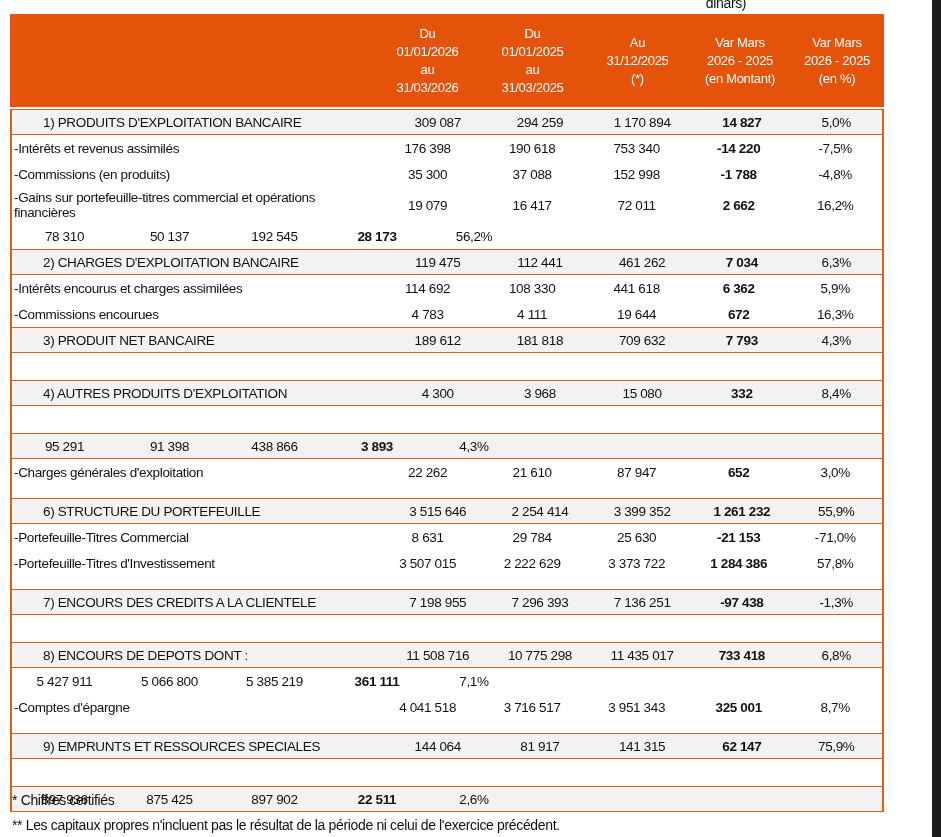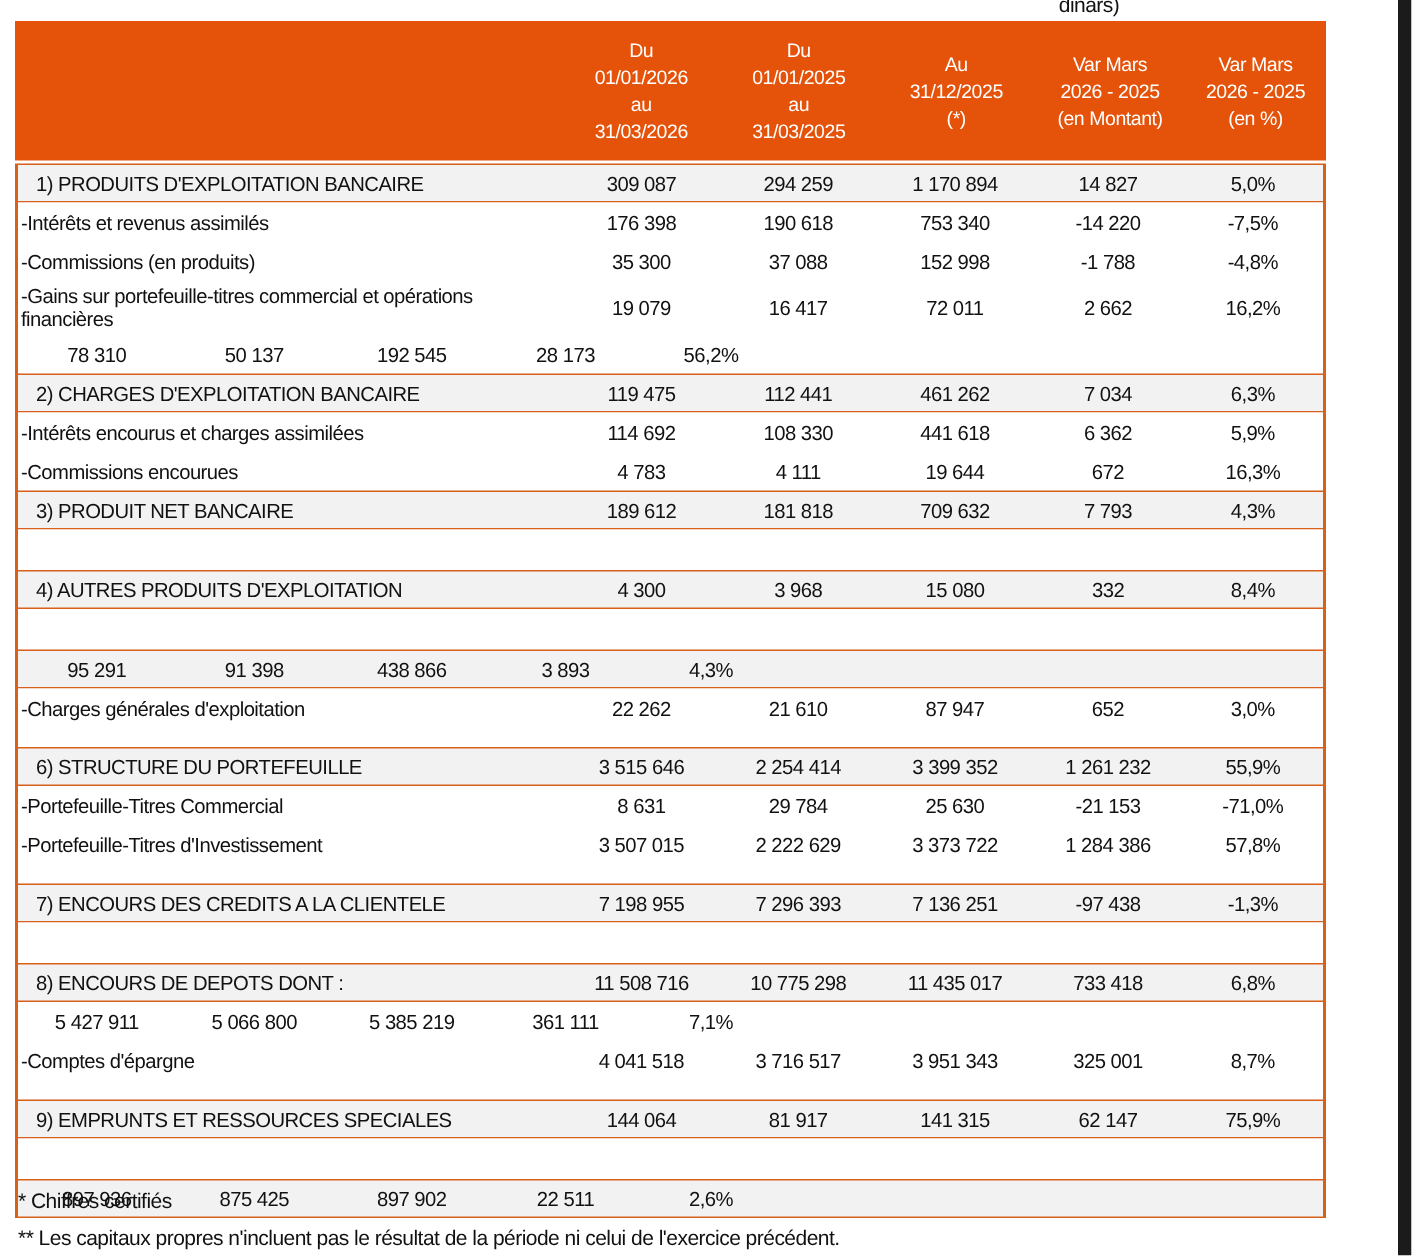--- a/index.html
+++ b/index.html
@@ -32,25 +32,25 @@
   .row{display:flex;align-items:center;box-sizing:border-box;}
   .row.section{
     background:#F2F2F2;border-top:1.5px solid #D9601A;border-bottom:1.5px solid #D9601A;
     min-height:26px;
   }
   .row.detail{min-height:26px;background:#fff;}
   .row.spacer{height:27px;background:#fff;}
   .row.spacer-small{height:13px;background:#fff;}
   .cell{box-sizing:border-box;font-size:13.5px;line-height:15px;padding:3px 0;}
   .c-label{width:365px;padding-left:2px;padding-right:6px;}
-  .row.section .c-label{padding-left:12px;}
+  .row.section .c-label{padding-left:12px;margin-left:19px;}
   .c-n1{width:105px;text-align:center;}
   .c-n2{width:105px;text-align:center;}
   .c-n3{width:105px;text-align:center;}
-  .c-n4{width:100px;text-align:center;}
+  .c-n4{width:100px;text-align:center;font-weight:bold;}
   .c-n5{width:94px;text-align:center;}
   .h-label{width:365px;}
   .h-n1{width:105px;}
   .h-n2{width:105px;}
   .h-n3{width:105px;}
   .h-n4{width:100px;}
   .h-n5{width:94px;}
   
   .footnotes{position:absolute;left:12px;top:794px;width:860px;}
   .footnote{font-size:14px;line-height:13px;margin-bottom:12px;color:#111;}

